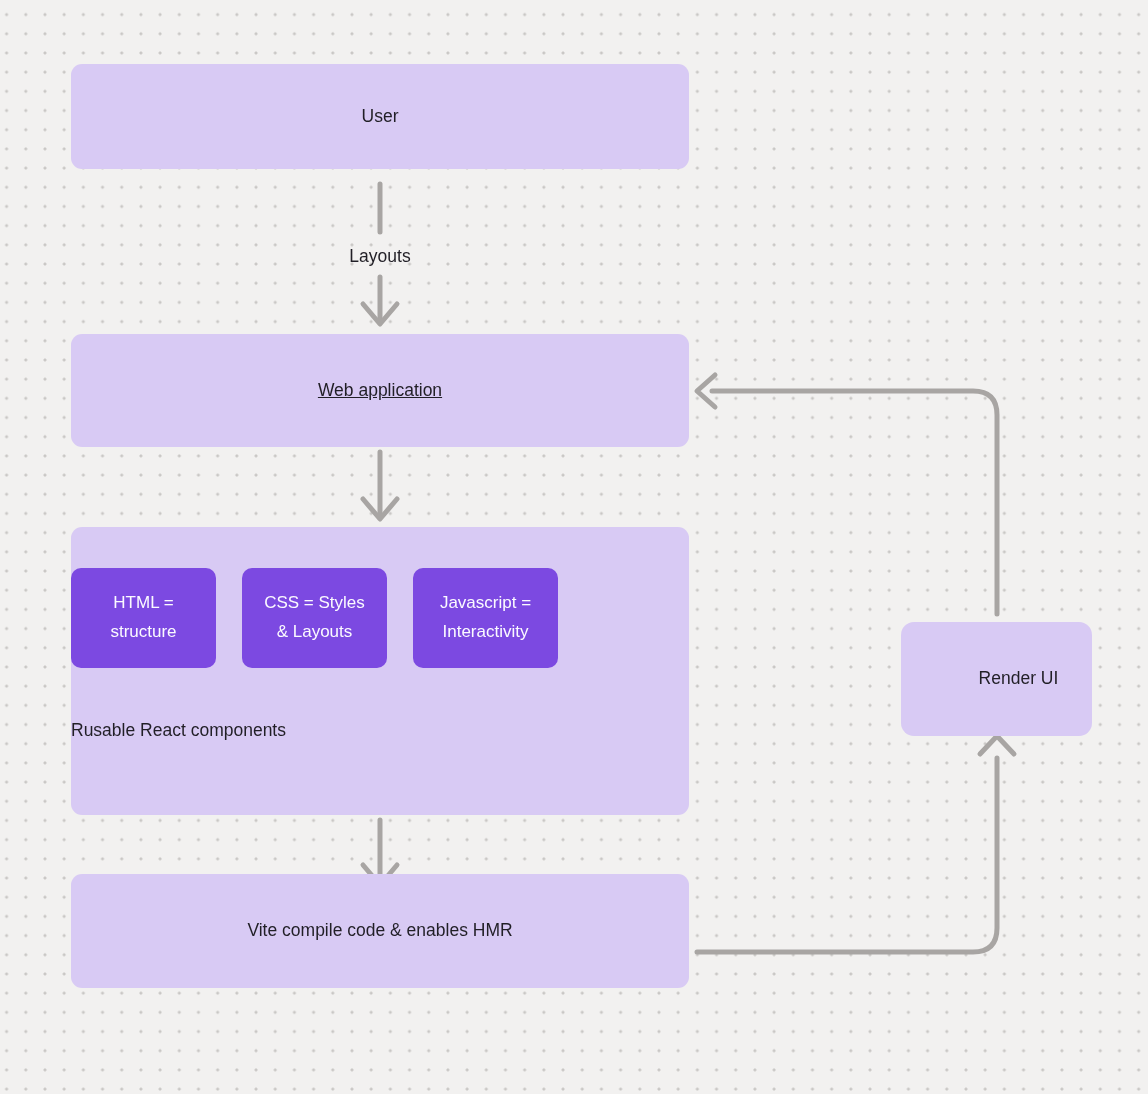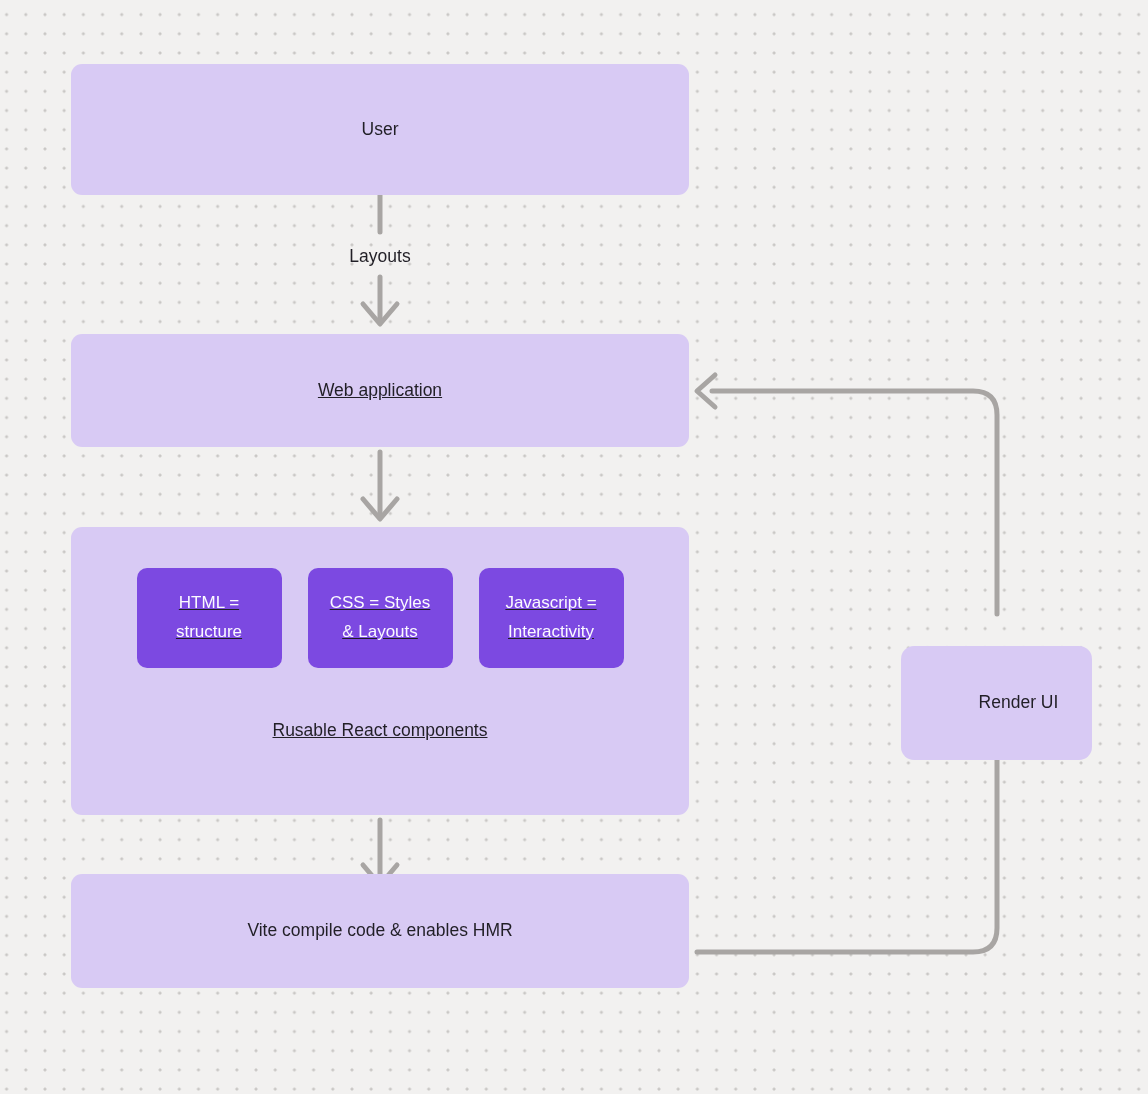--- a/index.html
+++ b/index.html
@@ -45,30 +45,29 @@
     background:var(--node-fill);
     border-radius:11px;
     display:flex;
     align-items:center;
     justify-content:center;
     text-align:center;
     font-size:17.5px;
     line-height:1.35;
     color:var(--text);
   }
-  .node-user{left:71px;top:64px;width:618px;height:131px;}
+  .node-user{left:71px;top:64px;width:618px;height:105px;}
   .node-webapp{left:71px;top:334px;width:618px;height:113px;text-decoration:underline;}
   .node-vite{left:71px;top:874px;width:618px;height:114px;}
-  .node-render{left:901px;top:646px;width:191px;height:114px;border-radius:13px;padding-left:44px;}
+  .node-render{left:901px;top:622px;width:191px;height:114px;border-radius:13px;padding-left:44px;}
   .node-group{
     left:71px;top:527px;width:618px;height:288px;
     flex-direction:column;
     justify-content:flex-start;
-    align-items:center;
-    text-decoration:underline;
+    align-items:flex-start;
   }
   .group-row{
     margin-top:41px;
     display:flex;
     justify-content:center;
     gap:26px;
   }
   .chip{
     width:145px;
     height:100px;

